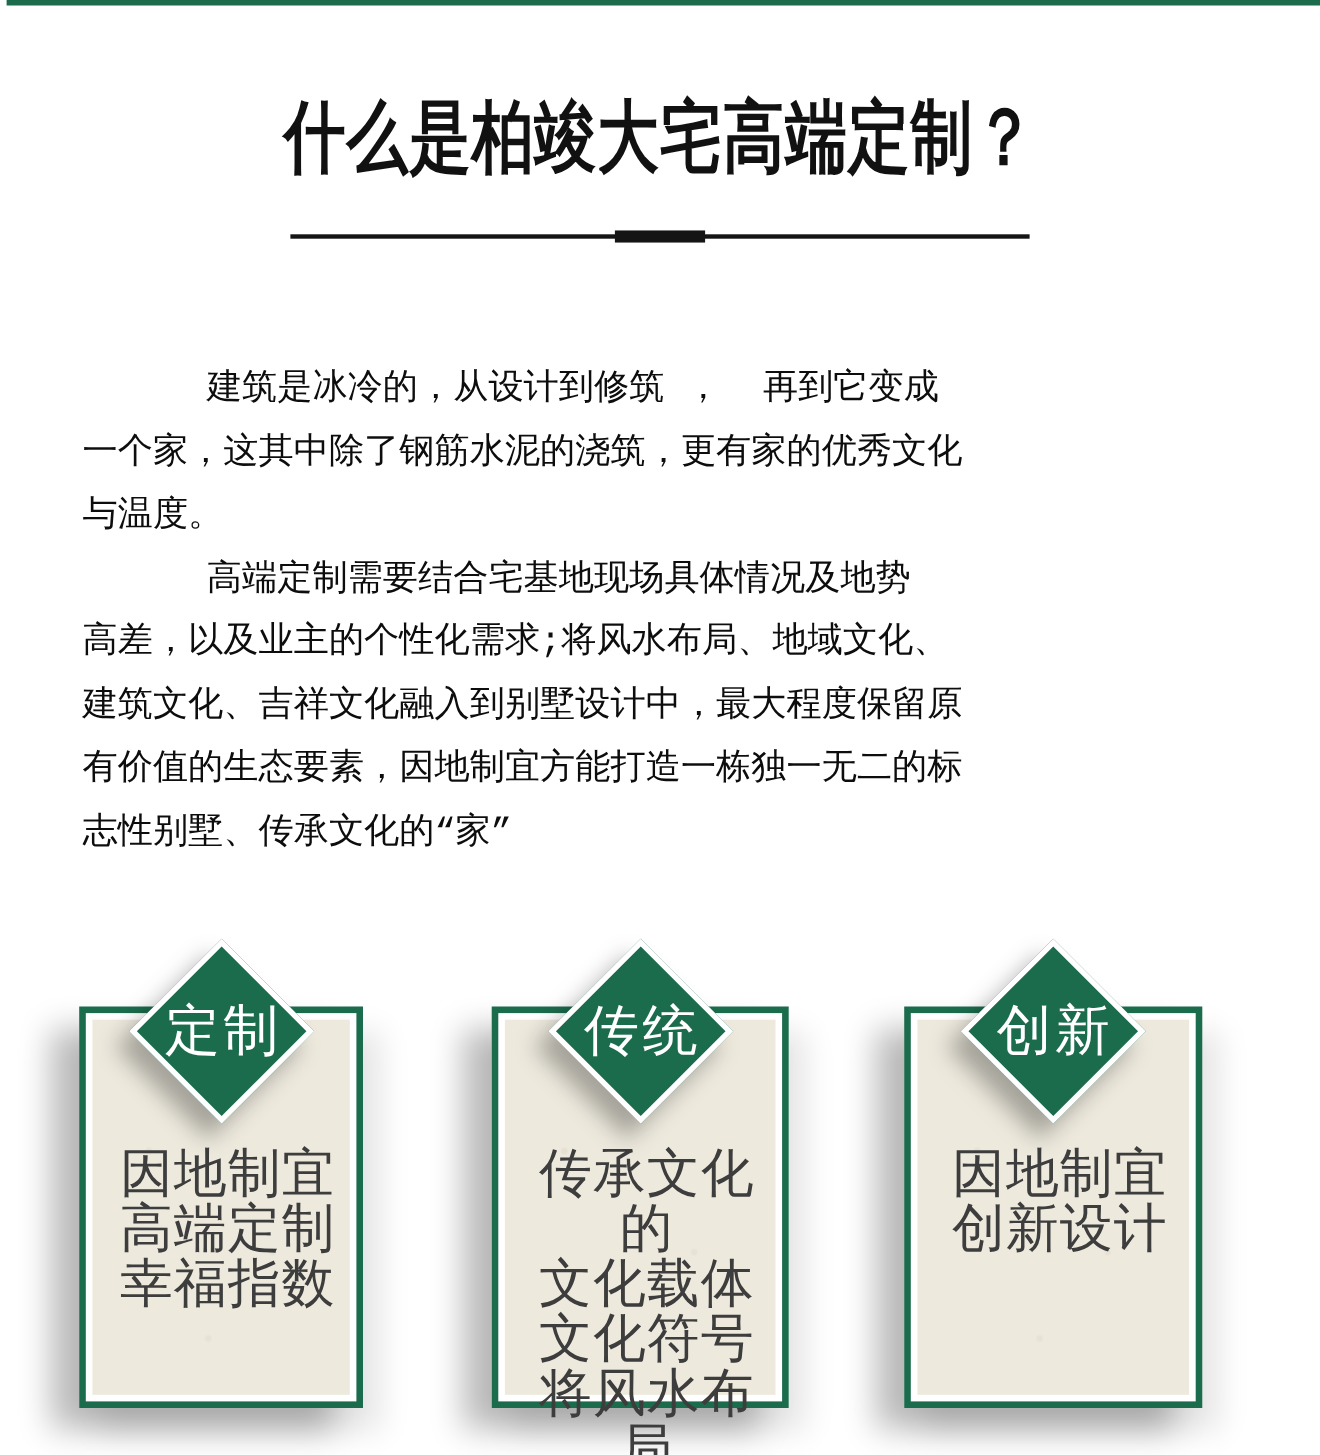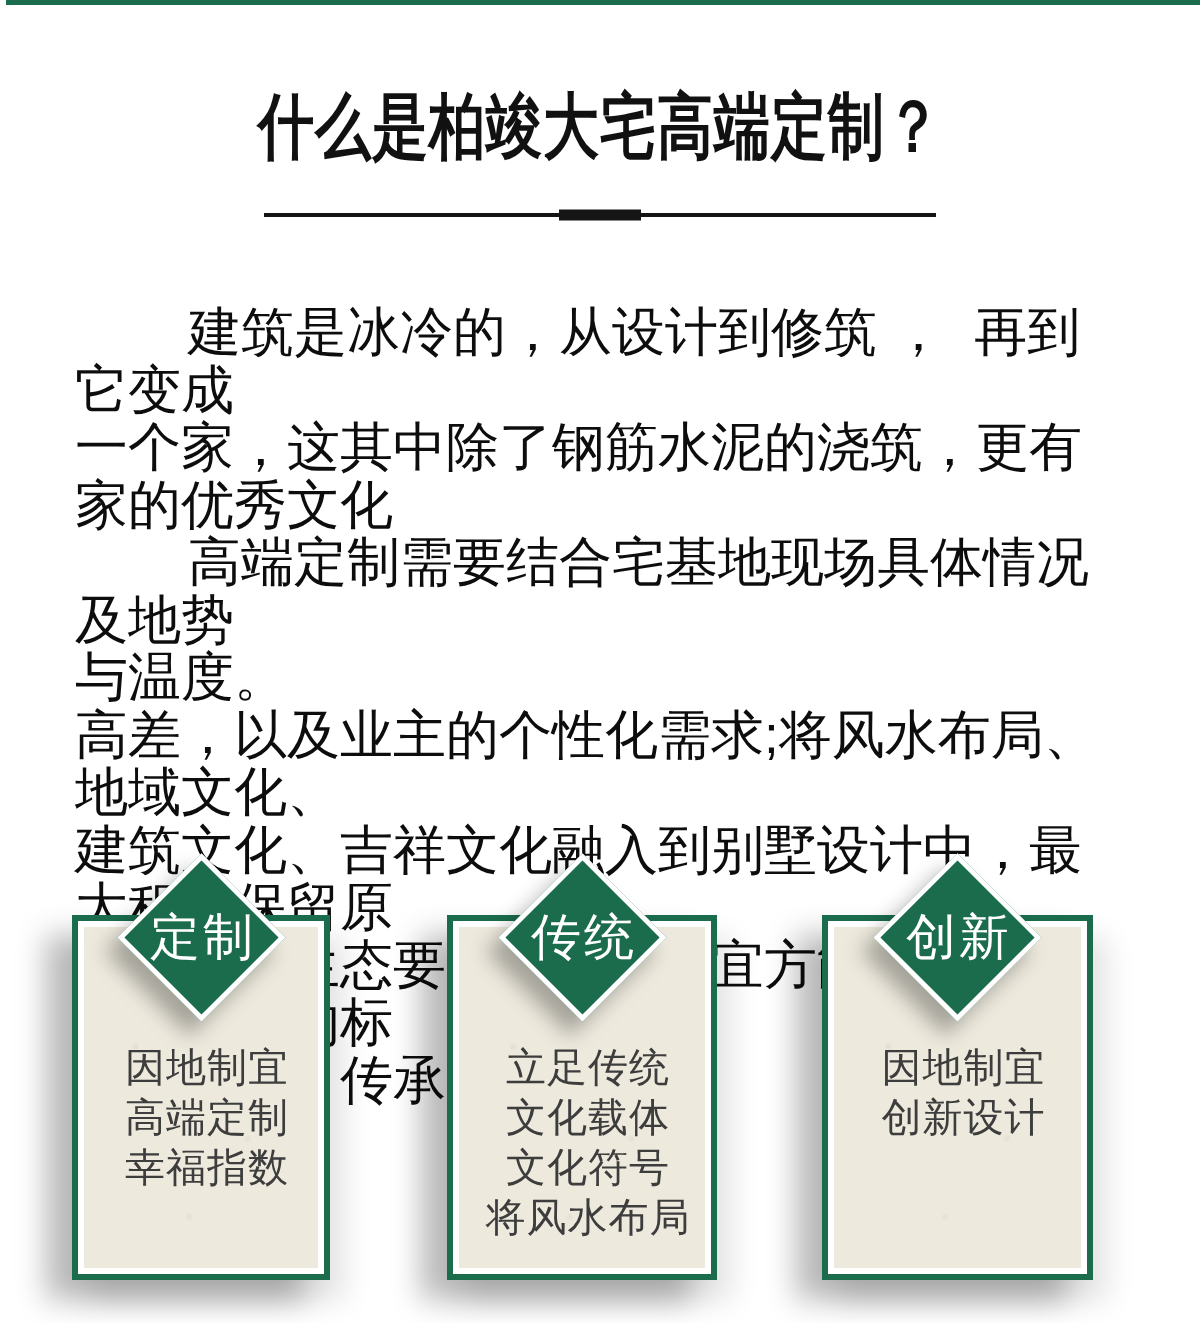--- a/index.html
+++ b/index.html
@@ -19,23 +19,23 @@
   }
   .divider{
     position:absolute;top:213px;left:50%;transform:translateX(-50%);
     width:672px;height:4px;background:#151515;
   }
   .divider-thick{
     position:absolute;left:50%;top:50%;transform:translate(-50%,-50%);
     width:82px;height:11px;background:#151515;
   }
   .intro{
-    position:absolute;top:303px;left:75px;width:1030px;
-    font-family:Liberation Sans, sans-serif;
-    font-size:53px;line-height:57.5px;color:#0d0d0d;
+    position:absolute;top:325px;left:75px;width:1030px;
+    font-family:Liberation Mono, monospace;
+    font-size:32px;line-height:57.5px;color:#0d0d0d;
   }
   .intro-line{white-space:pre-wrap;}
   .intro-line.indent{text-indent:113px;}
   .cards{position:absolute;top:915px;left:0;width:1200px;height:365px;}
   .card{
     position:absolute;top:0;height:365px;box-sizing:border-box;
     border:6px solid var(--accent_green,#1b6b4d);background:#ffffff;
     box-shadow:-26px 20px 28px rgba(0,0,0,0.28), 16px 22px 26px rgba(0,0,0,0.10);
   }
   .card-1{left:72px;width:258px;}
@@ -46,21 +46,21 @@
     background:var(--paper_beige,#ede9dd);
     background-image:
       radial-gradient(circle at 22% 35%, rgba(168,148,108,0.10) 0 2px, transparent 4px),
       radial-gradient(circle at 70% 62%, rgba(168,148,108,0.08) 0 2px, transparent 4px),
       radial-gradient(circle at 45% 85%, rgba(168,148,108,0.08) 0 2px, transparent 4px);
     z-index:1;
   }
   .card-lines{
     padding-top:116px;text-align:center;
     font-family:"Liberation Serif",serif;
-    font-size:40px;line-height:50px;color:var(--card_text,#3d3d3d);
+    font-size:48px;line-height:50px;color:var(--card_text,#3d3d3d);
     letter-spacing:1px;
     padding-left:12px;
   }
   .diamond-wrap{
     position:absolute;top:-68px;left:calc(50% - 84px);
     width:168px;height:168px;z-index:2;
     filter:drop-shadow(-12px 14px 10px rgba(0,0,0,0.30));
   }
   .diamond{
     position:absolute;left:50%;top:50%;width:119px;height:119px;
@@ -82,22 +82,22 @@
 
 <h1 class="title">什么是柏竣大宅高端定制？</h1>
 
 <div class="divider">
   <div class="divider-thick"></div>
 </div>
 
 <div class="intro">
   <div class="intro-line indent">建筑是冰冷的，从设计到修筑 ，  再到它变成</div>
   <div class="intro-line">一个家，这其中除了钢筋水泥的浇筑，更有家的优秀文化</div>
+  <div class="intro-line">与温度。</div>
   <div class="intro-line indent">高端定制需要结合宅基地现场具体情况及地势</div>
-  <div class="intro-line">与温度。</div>
   <div class="intro-line">高差，以及业主的个性化需求;将风水布局、地域文化、</div>
   <div class="intro-line">建筑文化、吉祥文化融入到别墅设计中，最大程度保留原</div>
   <div class="intro-line">有价值的生态要素，因地制宜方能打造一栋独一无二的标</div>
   <div class="intro-line">志性别墅、传承文化的“家”</div>
 </div>
 
 <div class="cards">
 
   <div class="card card-1">
     <div class="card-inner">
@@ -110,21 +110,21 @@
     <div class="diamond-wrap">
       <div class="diamond">
         <span class="diamond-label">定制</span>
       </div>
     </div>
   </div>
 
   <div class="card card-2">
     <div class="card-inner">
       <div class="card-lines">
-        <div>立足传统</div>
+        <div>传承文化的</div>
         <div>文化载体</div>
         <div>文化符号</div>
         <div>将风水布局</div>
       </div>
     </div>
     <div class="diamond-wrap">
       <div class="diamond">
         <span class="diamond-label">传统</span>
       </div>
     </div>

